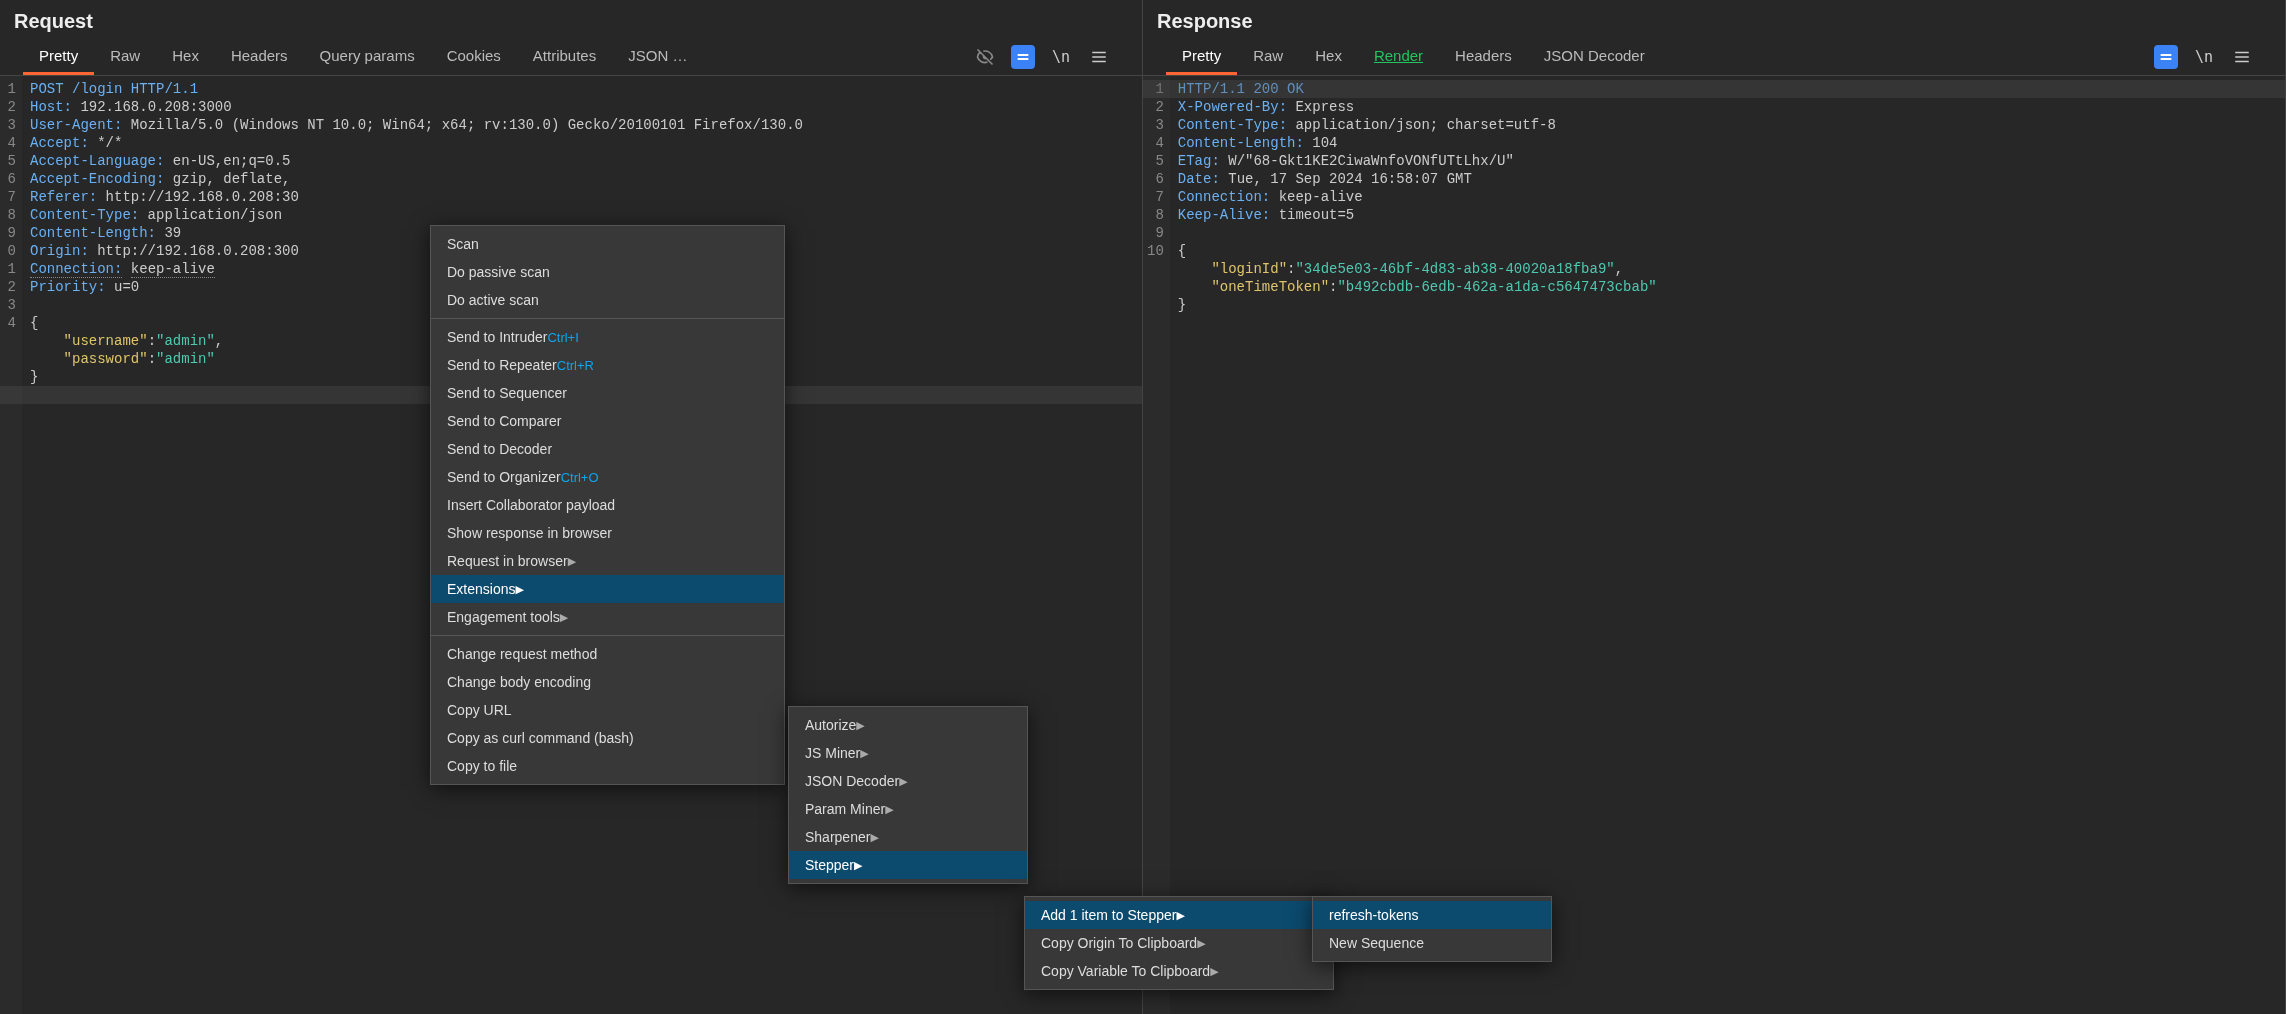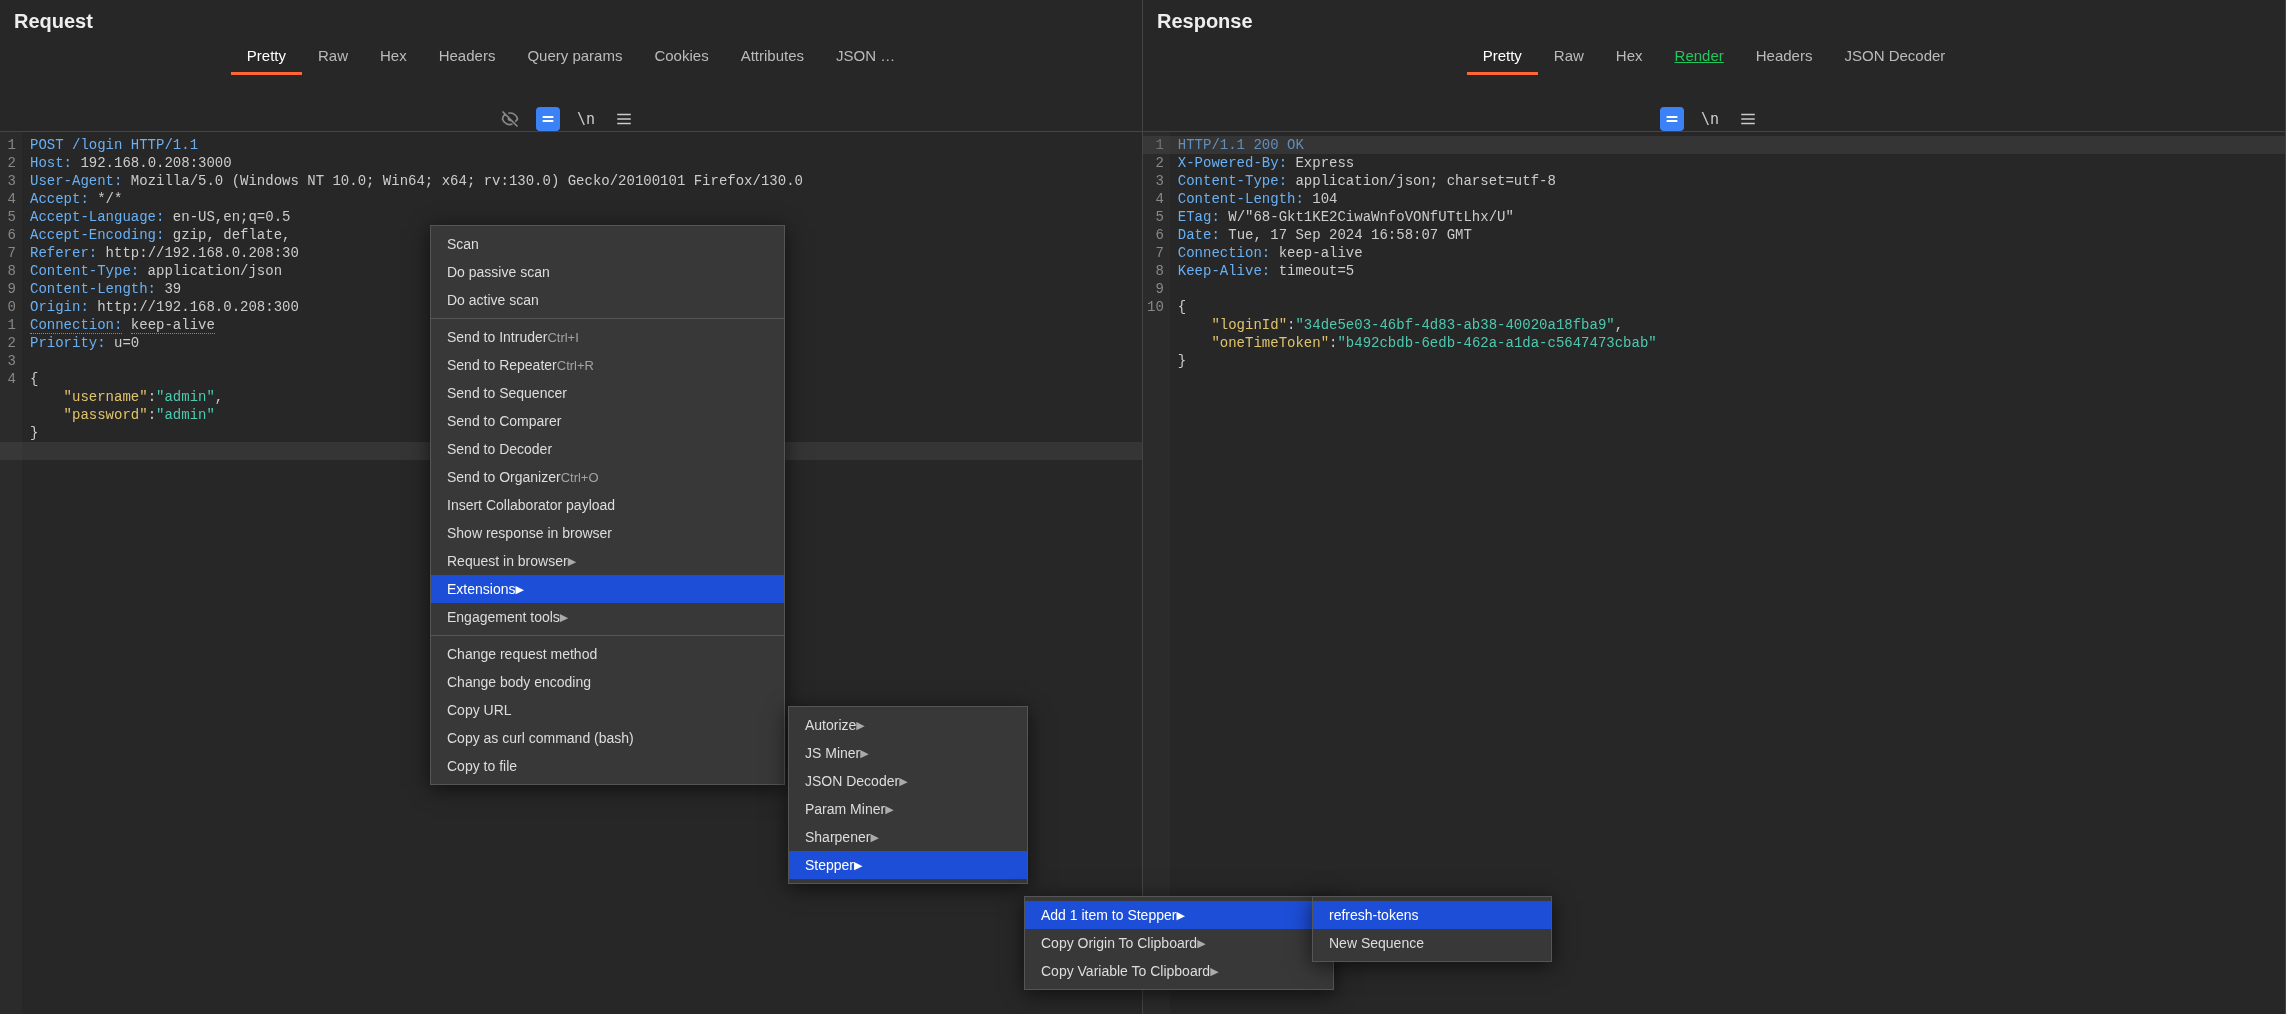--- a/index.html
+++ b/index.html
@@ -31,21 +31,20 @@
   display: flex;
   align-items: center;
   justify-content: space-between;
 }
 .tabs {
   display: flex;
   align-items: center;
   border-bottom: 1px solid #444;
   padding: 0 23px;
   gap: 16px;
-  flex-direction: column;
 }
 .tab {
   padding: 8px 16px;
   cursor: pointer;
   color: #bbb;
   font-size: 15px;
   border-bottom: 3px solid transparent;
 }
 .tab.active {
   color: #fff;
@@ -114,29 +113,29 @@
 }
 .menu-item {
   padding: 6px 16px;
   display: flex;
   justify-content: flex-start;
   align-items: center;
   cursor: pointer;
   color: #ddd;
 }
 .menu-item:hover, .menu-item.hovered {
-  background: #1d4ed8;
+  background: #0c4a6e;
   color: #fff;
 }
 .menu-sep {
   height: 1px;
   background: #555;
   margin: 4px 0;
 }
-.menu-shortcut { color: #a3a3a3; font-size: 13px; }
+.menu-shortcut { color: #0ea5e9; font-size: 13px; }
 .submenu-arrow {
   font-size: 11px;
   color: #aaa;
 }
 .menu-item.hovered .submenu-arrow { color: #fff; }
 </style>
 </head>
 <body>
 
 <div class="container">

